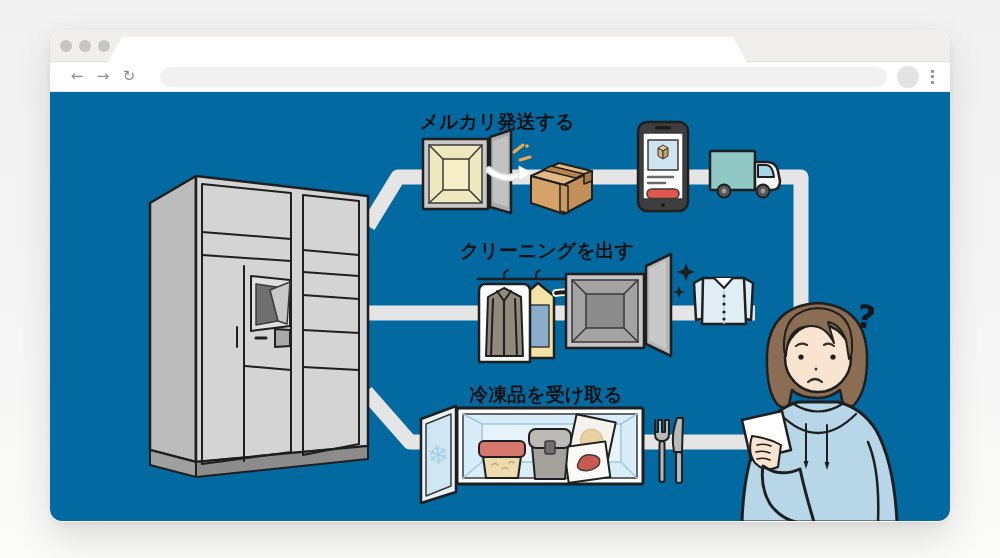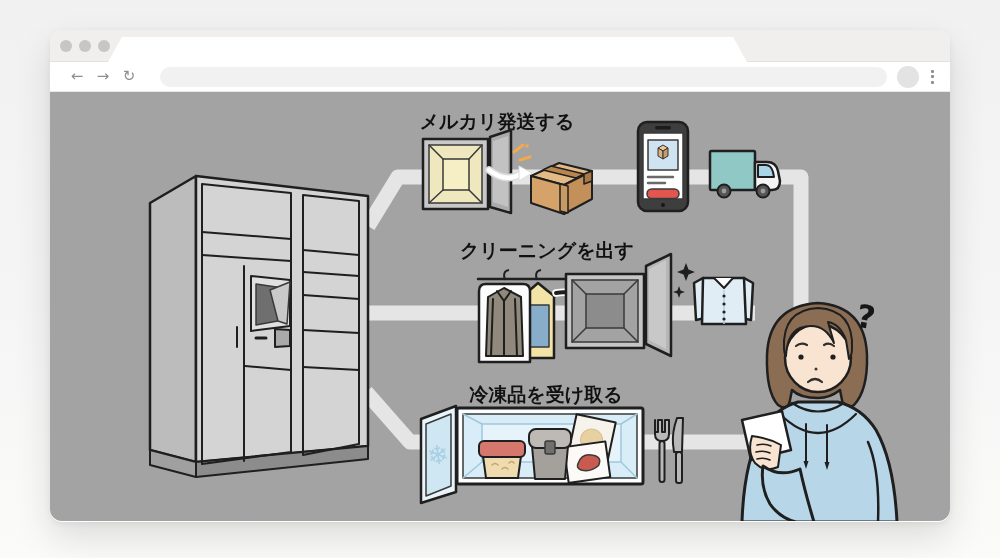--- a/index.html
+++ b/index.html
@@ -29,21 +29,21 @@
     box-sizing:border-box;display:flex;align-items:center;padding:0 14px;gap:0;
   }
   .navicon{color:#8f8f8f;font-size:15px;line-height:1;width:26px;text-align:center;cursor:default}
   .urlbar{
     flex:1;height:20px;margin-left:18px;margin-right:10px;background:#f1f1f2;border-radius:10px;
     border:none;outline:none;font-size:12px;color:#555;padding:0 10px;box-sizing:border-box;
   }
   .avatar{width:22px;height:22px;border-radius:50%;background:#e3e3e3;margin-right:10px}
   .menudots{display:flex;flex-direction:column;gap:2.5px;padding:2px}
   .menudots span{width:3px;height:3px;background:#8f8f8f;border-radius:1px;display:block}
-  .content{position:relative;height:429px;border-radius:0 0 12px 12px;overflow:hidden;background:#a3a3a3}
+  .content{position:relative;height:429px;border-radius:0 0 12px 12px;overflow:hidden;background:#0369a1}
   svg{display:block}
   .o{stroke:#1f1f1f;stroke-width:2.5;stroke-linejoin:round;stroke-linecap:round}
   .o2{stroke:#1f1f1f;stroke-width:2;stroke-linejoin:round;stroke-linecap:round}
   .t{stroke:#3a3a3a;stroke-width:1.5;stroke-linecap:round;stroke-linejoin:round}
   .tb{stroke:#9fc8dd;stroke-width:1.5;stroke-linecap:round}
   .lbl{font-family:"DejaVu Sans",sans-serif;font-weight:700;font-size:19px;fill:#111}
   .qm{font-family:"DejaVu Sans",sans-serif;font-weight:700;font-size:32px;fill:#161616}
   .flake{font-size:26px}
 </style>
 </head>

